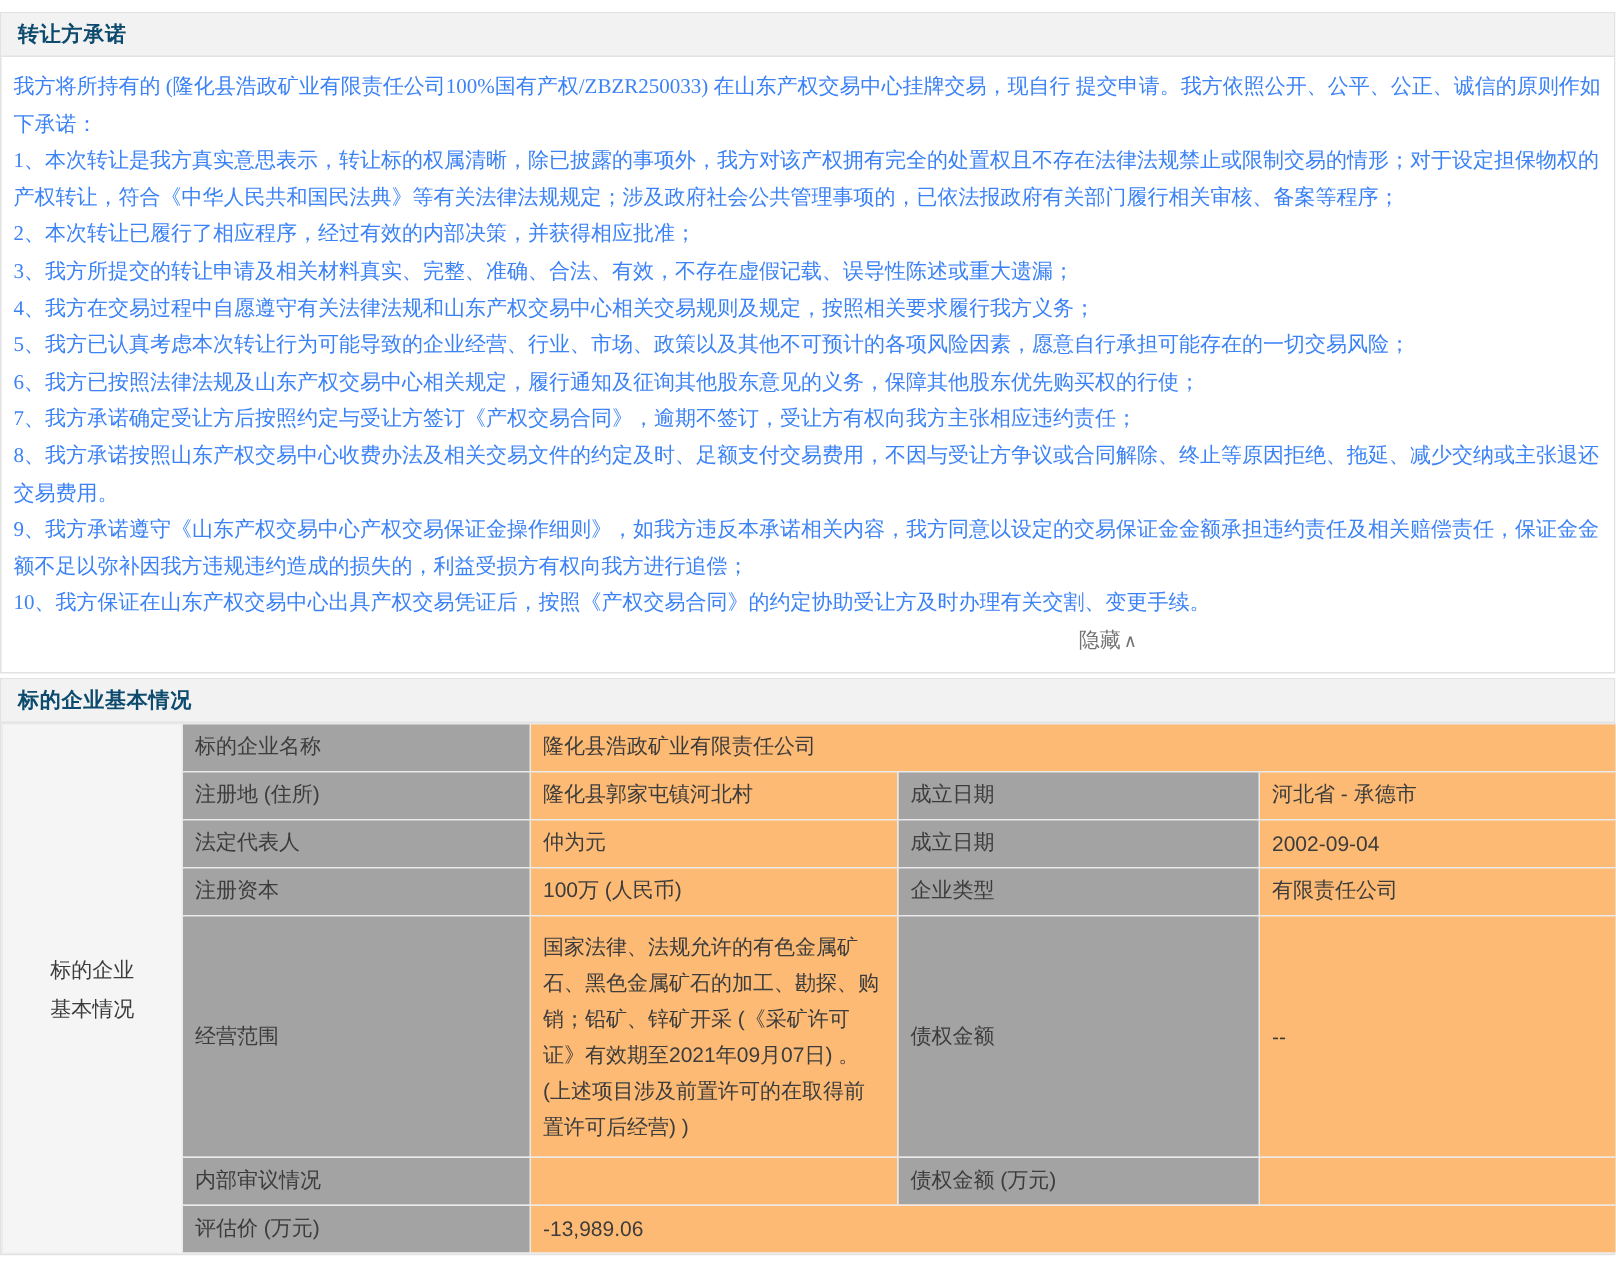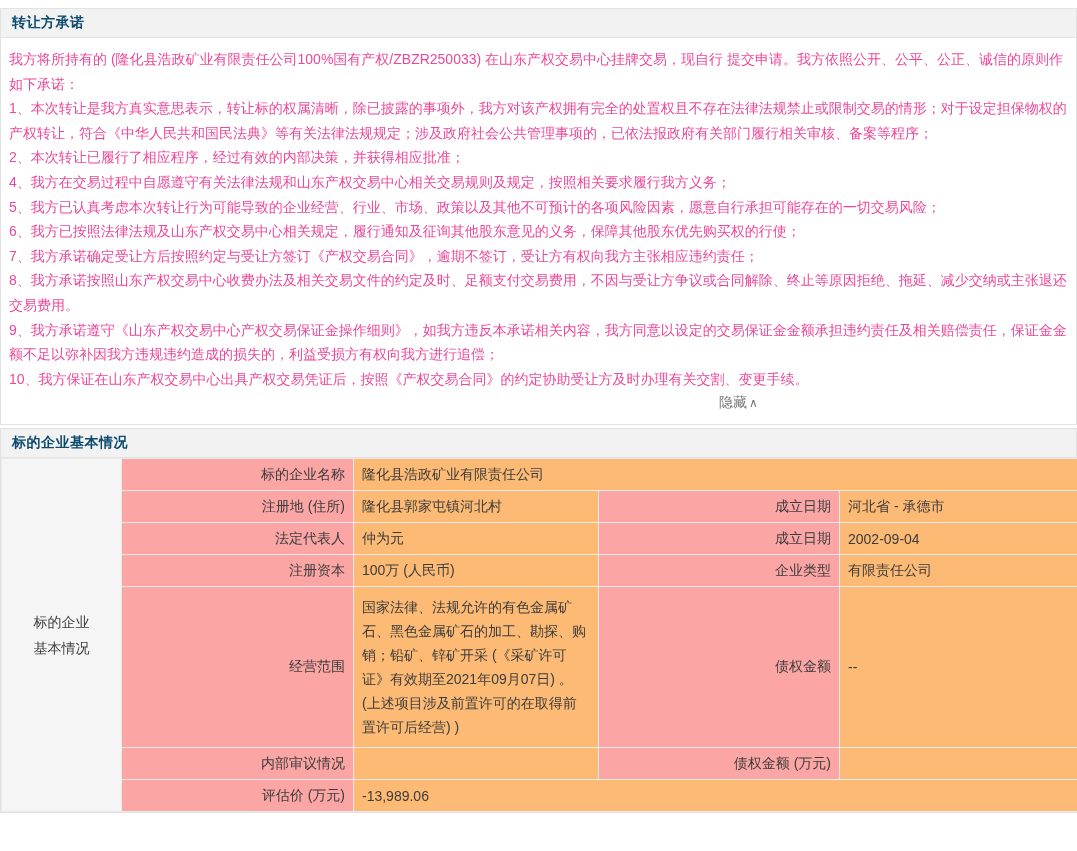--- a/index.html
+++ b/index.html
@@ -22,22 +22,23 @@
     font-weight: bold;
     color: #0c4a6e;
     letter-spacing: 0.5px;
   }
 
   .panel-body { padding: 9px 8px 6px 8px; }
   .clauses p {
     margin: 0;
     font-size: 14px;
     line-height: 24.6px;
-    color: #ec4899;
+    color: #3b82f6;
     word-break: break-all;
+    font-family: Liberation Serif, serif;
   }
   .hide-row { text-align: center; padding: 2px 0 6px 0; }
   .hide-link {
     display: inline-block;
     margin-left: 400px;
     font-size: 14px;
     color: #e64242;
     cursor: pointer;
     user-select: none;
   }
@@ -55,22 +56,22 @@
     padding: 4px 8px;
     vertical-align: middle;
   }
   td.side {
     background: #f5f5f5;
     text-align: center;
     color: #3c3c3c;
     line-height: 26px;
   }
   td.lbl {
-    background: #fca5a5;
-    text-align: right;
+    background: #a3a3a3;
+    text-align: left;
     height: 32px;
   }
   td.val {
     background: #fdba74;
     text-align: left;
     padding-left: 13px;
     height: 32px;
   }
   td.val.wrap { line-height: 24px; padding-top: 8px; padding-bottom: 8px; }
 </style>
@@ -78,20 +79,21 @@
 <body>
 
 <div class="page">
 
   <div class="panel">
     <div class="panel-header">转让方承诺</div>
     <div class="panel-body clauses">
       <p>我方将所持有的 (隆化县浩政矿业有限责任公司100%国有产权/ZBZR250033) 在山东产权交易中心挂牌交易，现自行 提交申请。我方依照公开、公平、公正、诚信的原则作如下承诺：</p>
       <p>1、本次转让是我方真实意思表示，转让标的权属清晰，除已披露的事项外，我方对该产权拥有完全的处置权且不存在法律法规禁止或限制交易的情形；对于设定担保物权的产权转让，符合《中华人民共和国民法典》等有关法律法规规定；涉及政府社会公共管理事项的，已依法报政府有关部门履行相关审核、备案等程序；</p>
       <p>2、本次转让已履行了相应程序，经过有效的内部决策，并获得相应批准；</p>
+      <p>3、我方所提交的转让申请及相关材料真实、完整、准确、合法、有效，不存在虚假记载、误导性陈述或重大遗漏；</p>
       <p>4、我方在交易过程中自愿遵守有关法律法规和山东产权交易中心相关交易规则及规定，按照相关要求履行我方义务；</p>
       <p>5、我方已认真考虑本次转让行为可能导致的企业经营、行业、市场、政策以及其他不可预计的各项风险因素，愿意自行承担可能存在的一切交易风险；</p>
       <p>6、我方已按照法律法规及山东产权交易中心相关规定，履行通知及征询其他股东意见的义务，保障其他股东优先购买权的行使；</p>
       <p>7、我方承诺确定受让方后按照约定与受让方签订《产权交易合同》，逾期不签订，受让方有权向我方主张相应违约责任；</p>
       <p>8、我方承诺按照山东产权交易中心收费办法及相关交易文件的约定及时、足额支付交易费用，不因与受让方争议或合同解除、终止等原因拒绝、拖延、减少交纳或主张退还交易费用。</p>
       <p>9、我方承诺遵守《山东产权交易中心产权交易保证金操作细则》，如我方违反本承诺相关内容，我方同意以设定的交易保证金金额承担违约责任及相关赔偿责任，保证金金额不足以弥补因我方违规违约造成的损失的，利益受损方有权向我方进行追偿；</p>
       <p>10、我方保证在山东产权交易中心出具产权交易凭证后，按照《产权交易合同》的约定协助受让方及时办理有关交割、变更手续。</p>
       <div class="hide-row">
         <span class="hide-link" style="color: #737373;"><span>隐藏</span><span class="caret">∧</span></span>
       </div>

